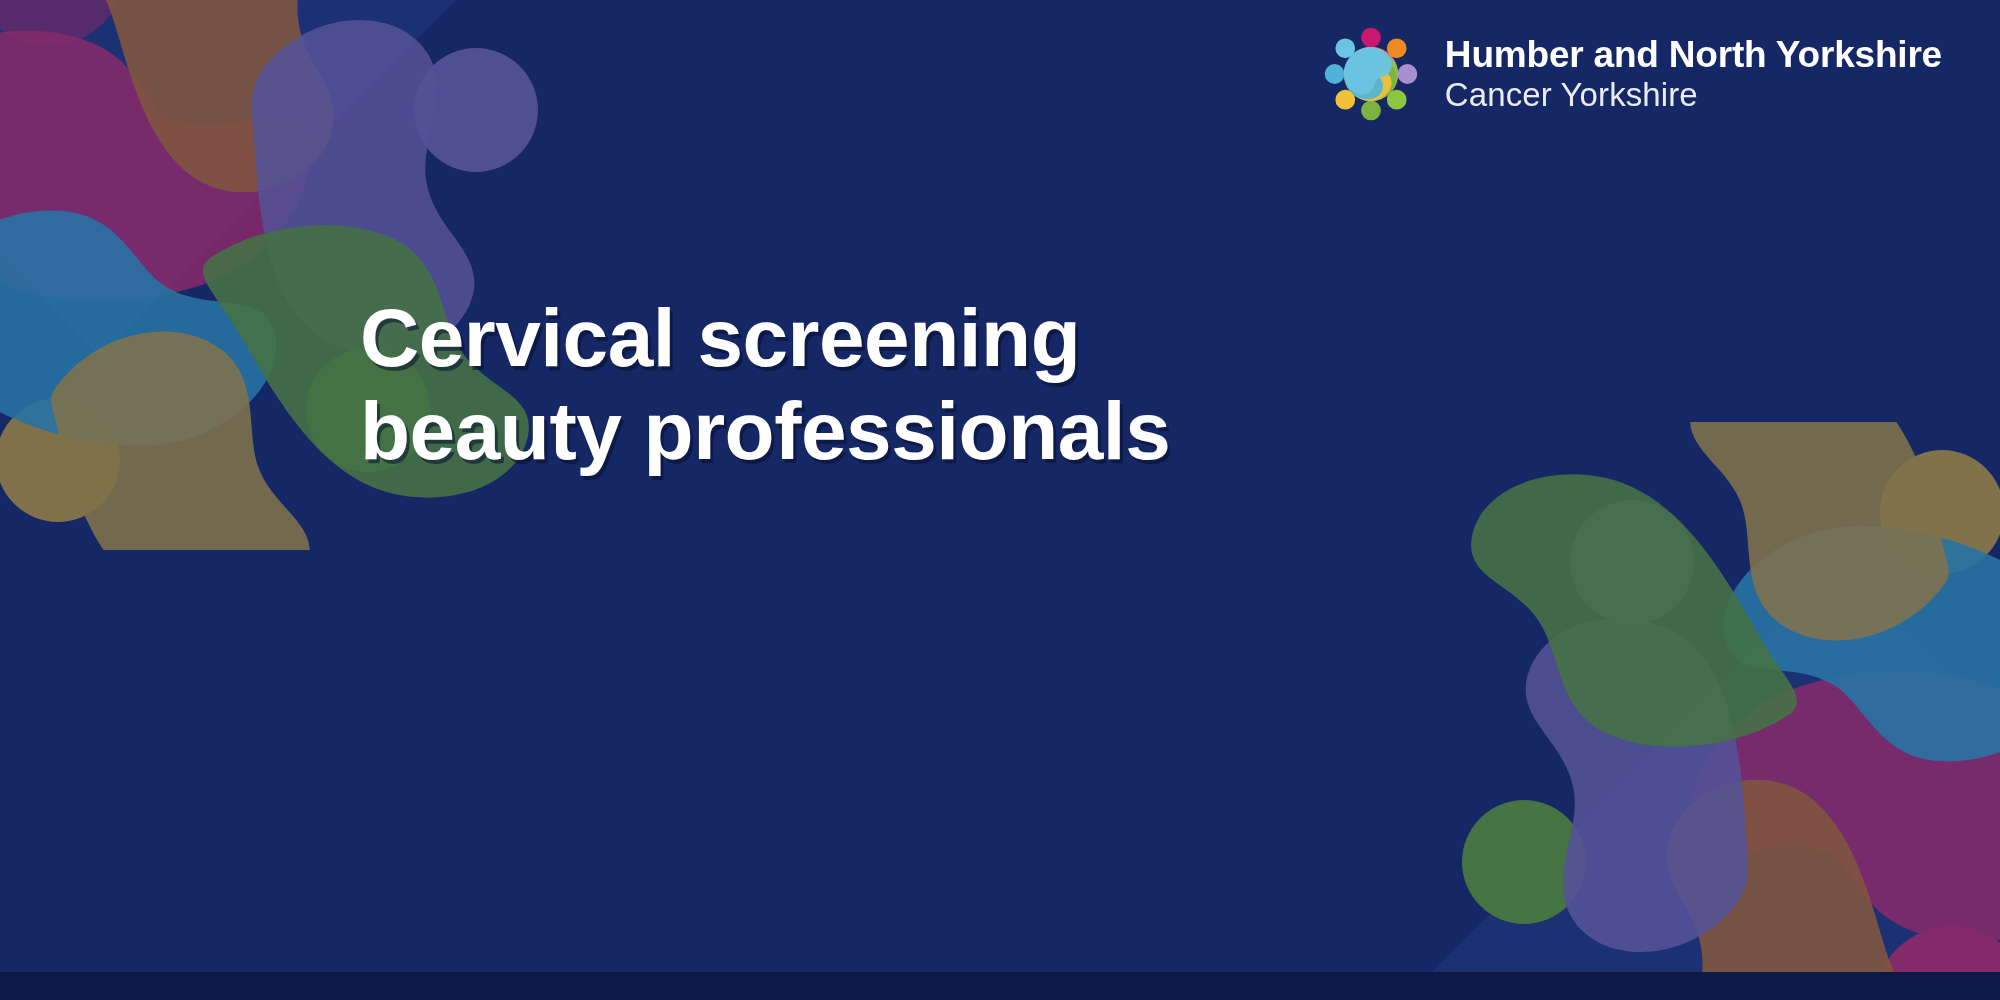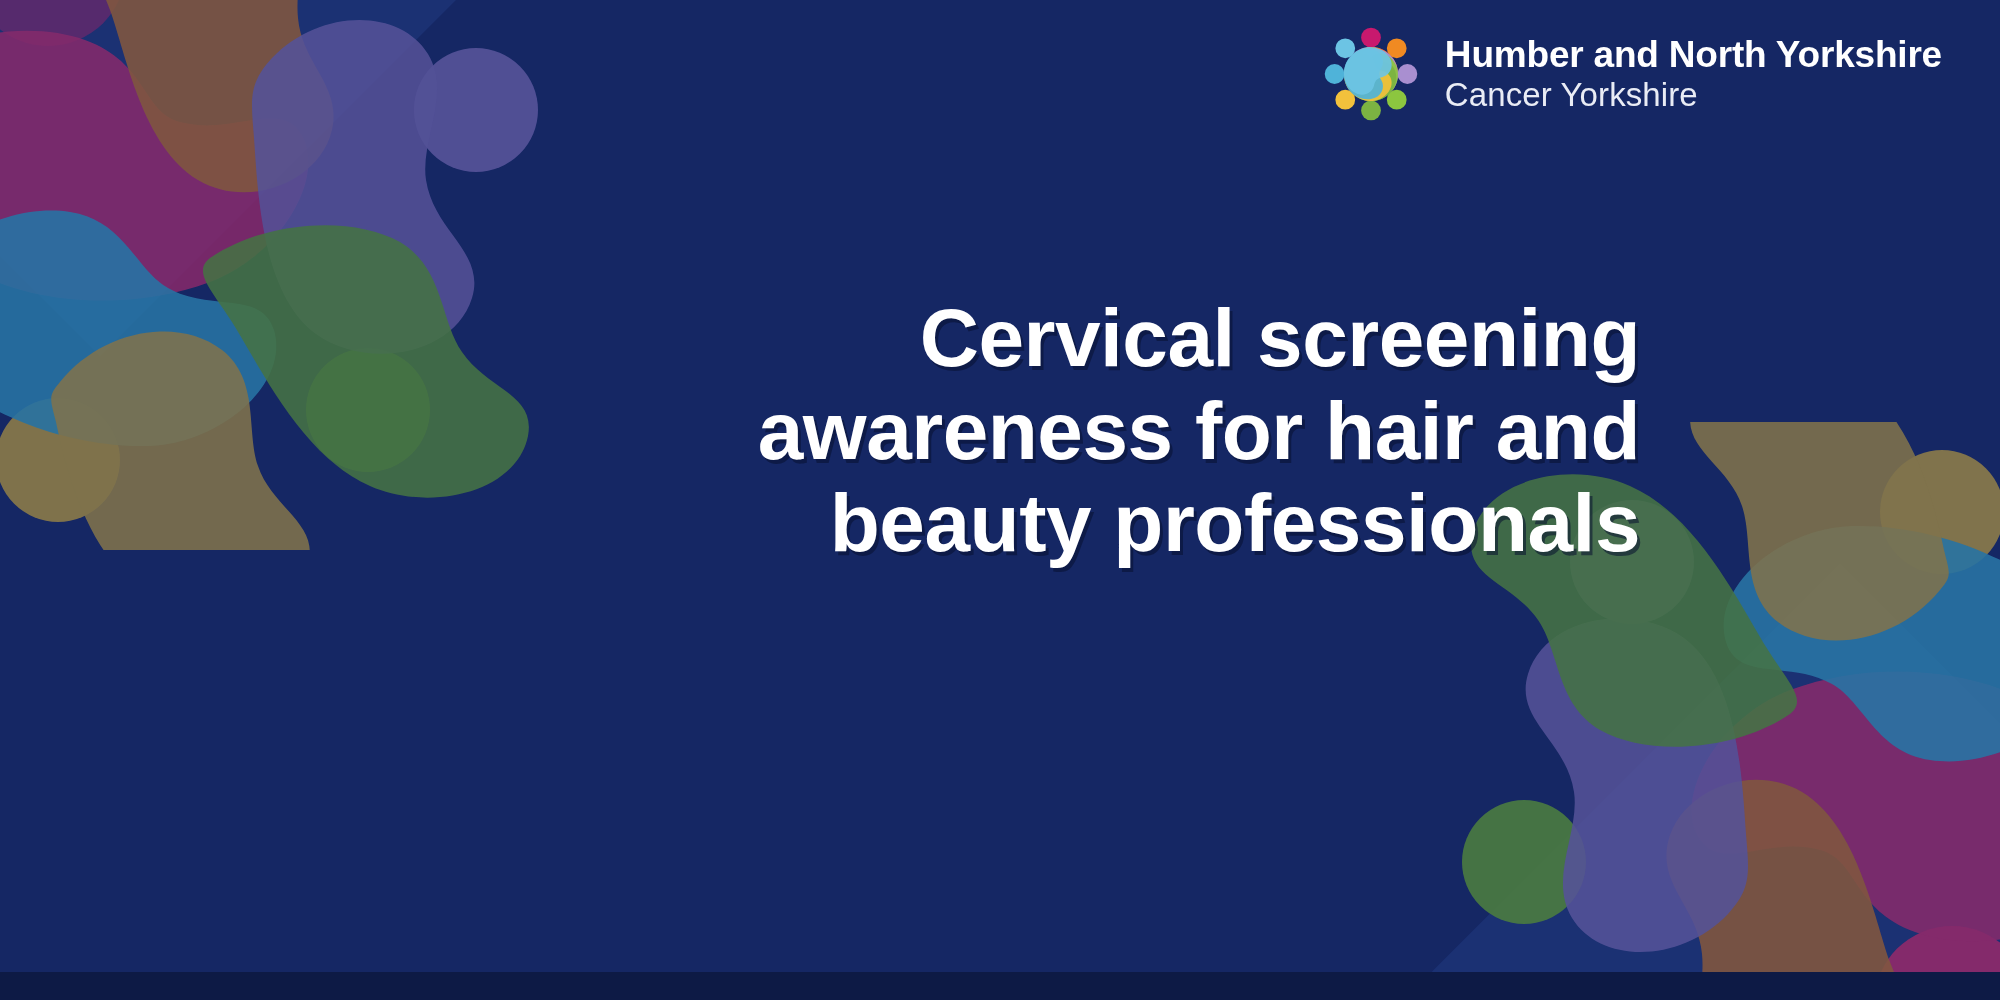--- a/index.html
+++ b/index.html
@@ -96,21 +96,21 @@
     white-space: nowrap;
     margin-top: 2px;
   }
 
   
   .headline {
     position: absolute;
     left: 0;
     right: 0;
     top: 292px;
-    text-align: right;
+    text-align: left;
     color: #ffffff;
     font-size: 82px;
     font-weight: 700;
     line-height: 1.13;
     letter-spacing: -0.5px;
     text-shadow: 3px 4px 0 rgba(8, 16, 48, 0.55);
     padding: 0 360px;
     box-sizing: border-box;
   }
   .headline-line { display: block; }
@@ -335,17 +335,16 @@
       </svg>
     </div>
     <div class="logo-text">
       <span class="logo-line1">Humber and North Yorkshire</span>
       <span class="logo-line2">Cancer Yorkshire</span>
     </div>
   </div>
 
   <div class="headline">
     <span class="headline-line">Cervical screening</span>
-    <span class="headline-line">awareness for hair and</span>
     <span class="headline-line">beauty professionals</span>
   </div>
 
 </div>
 
 </body></html>

